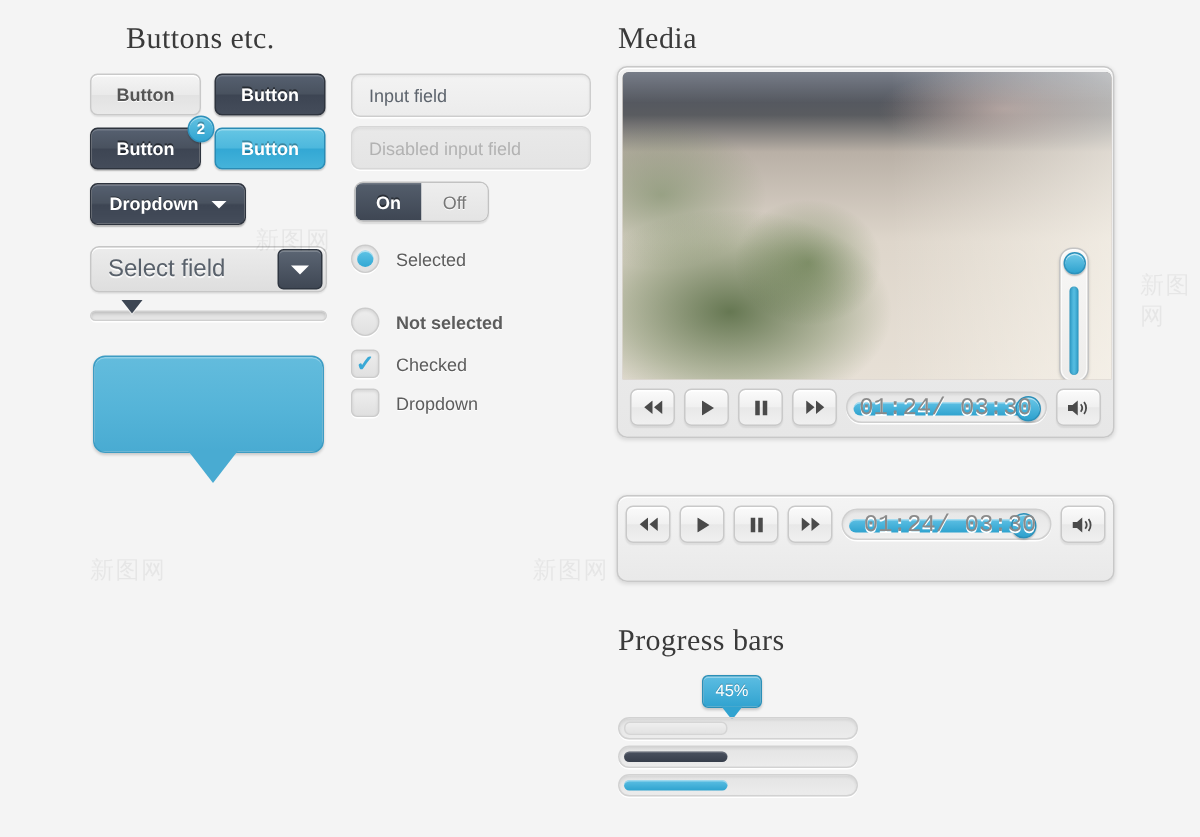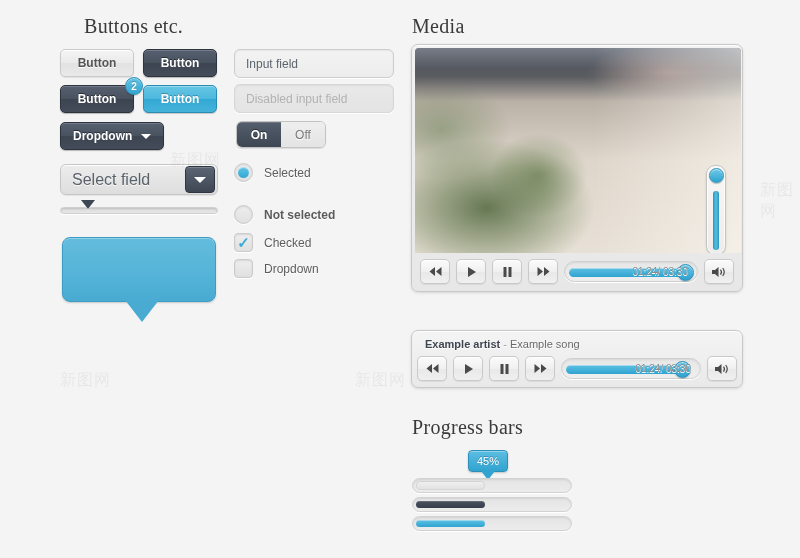--- a/index.html
+++ b/index.html
@@ -317,22 +317,23 @@
   .seek .knob{
     position:absolute; left:140px; top:2px;
     width:17px;height:17px;border-radius:50%;
     background:linear-gradient(to bottom,#6ac7e7,#2ea1ce);
     border:1px solid #2c8fb8;
     box-shadow:inset 0 1px 0 rgba(255,255,255,.5), 0 1px 1px rgba(0,0,0,.2);
   }
   .seek .time{
     position:absolute; right:9px; top:0; bottom:0;
     display:flex;align-items:center;
-    font-size:10px; color:#8a8a8a;
+    font-size:16px; color:#8a8a8a;
     text-shadow:0 1px 0 #fff;
+    font-family:Liberation Mono, monospace;
   }
 
   
   #audio-player{
     position:absolute; left:411px; top:330px;
     width:332px; height:58px;
     border-radius:7px;
     background:linear-gradient(to bottom,#f4f4f4,#e9e9e9);
     border:1px solid #c8c8c8;
     box-shadow:0 1px 3px rgba(0,0,0,.12), inset 0 1px 0 #fff;
@@ -537,25 +538,20 @@
         <svg width="15" height="12" viewBox="0 0 15 12">
           <polygon points="0,4 3,4 6.5,1 6.5,11 3,8 0,8" fill="#4a4a4a"></polygon>
           <path d="M8.5 3.5 A4 4 0 0 1 8.5 8.5" stroke="#4a4a4a" stroke-width="1.2" fill="none"></path>
           <path d="M10.7 2 A6.5 6.5 0 0 1 10.7 10" stroke="#4a4a4a" stroke-width="1.2" fill="none"></path>
         </svg>
       </div>
     </div>
   </div>
 
   <div id="audio-player">
-    <div id="audio-meta">
-      <span class="artist">Example artist</span>
-      <span class="dash">-</span>
-      <span class="song">Example song</span>
-    </div>
     <div class="ctrl-bar">
       <div class="mbtn">
         <svg width="13" height="9" viewBox="0 0 13 9">
             <polygon points="6,0 6,9 0.5,4.5" fill="#4a4a4a"></polygon>
             <polygon points="12.5,0 12.5,9 7,4.5" fill="#4a4a4a"></polygon>
           </svg>
       </div>
       <div class="mbtn">
         <svg width="9" height="10" viewBox="0 0 9 10">
             <polygon points="1,0 9,5 1,10" fill="#4a4a4a"></polygon>

